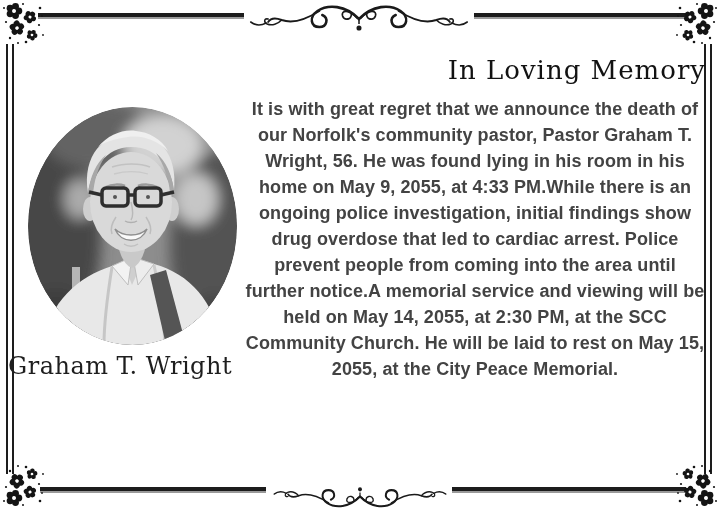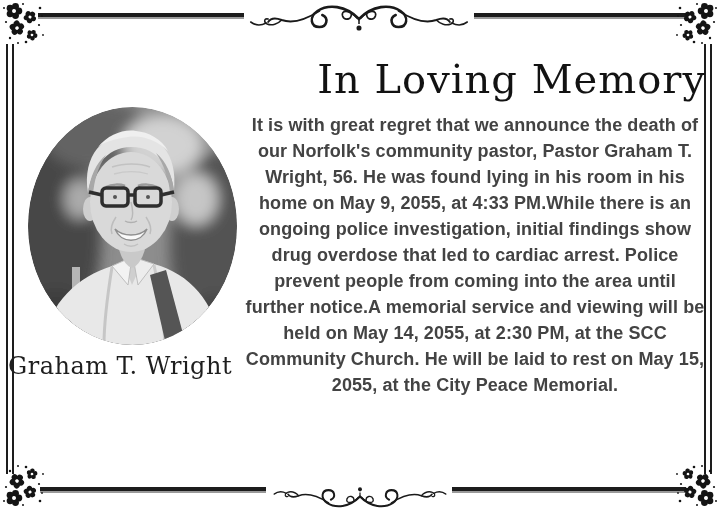--- a/index.html
+++ b/index.html
@@ -34,21 +34,21 @@
   .photo svg{display:block;width:100%;height:100%;}
   .name{
     position:absolute;left:8px;top:352px;width:250px;
     font-family:"DejaVu Serif","Liberation Serif",serif;
     font-size:24px;color:#1e1e1e;letter-spacing:0.5px;white-space:nowrap;
   }
   
   .rightcol{position:absolute;left:236px;top:56px;width:470px;}
   .title{
     margin:0;text-align:right;font-family:"DejaVu Serif","Liberation Serif",serif;
-    font-weight:400;font-size:40px;line-height:1.15;color:#121212;letter-spacing:1px;
+    font-weight:400;font-size:26px;line-height:1.15;color:#121212;letter-spacing:1px;
     white-space:nowrap;
   }
   .obituary{
     margin:10px 0 0 8px;text-align:center;
     font-size:18px;line-height:26px;font-weight:700;color:#434343;
     letter-spacing:0.1px;
   }
   .hidden-defs{position:absolute;width:0;height:0;overflow:hidden;}
 </style>
 </head>

